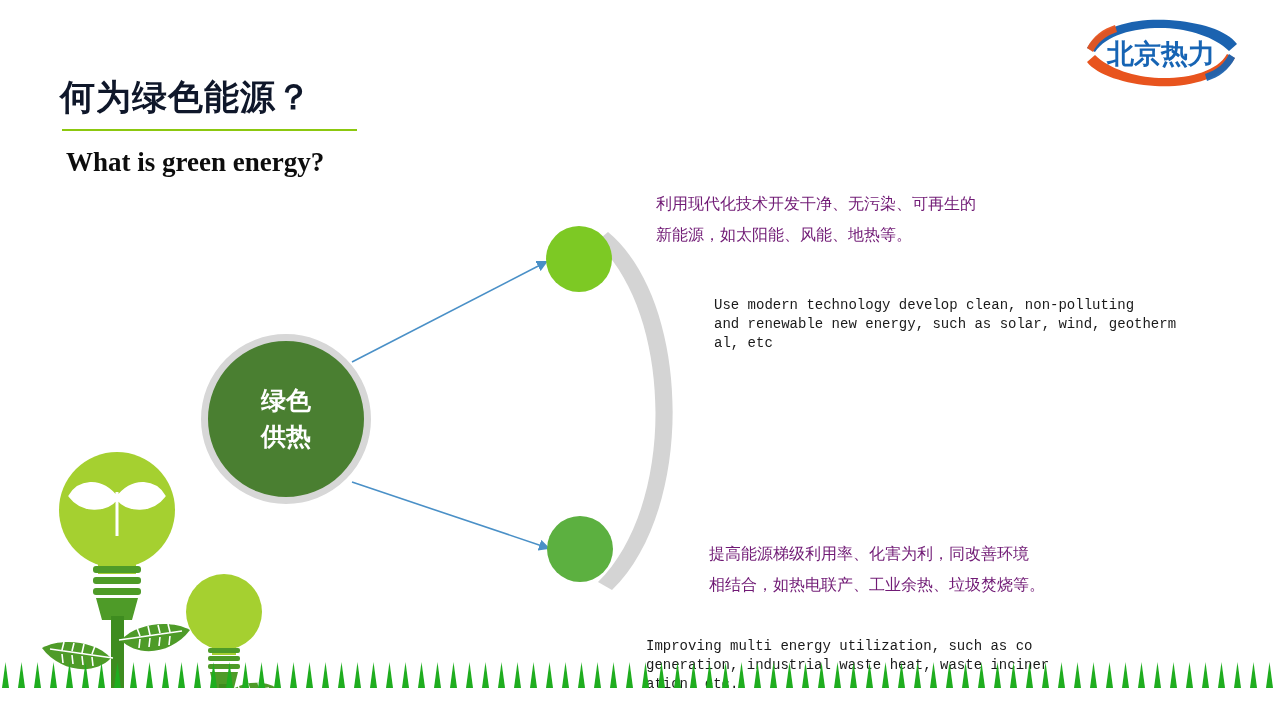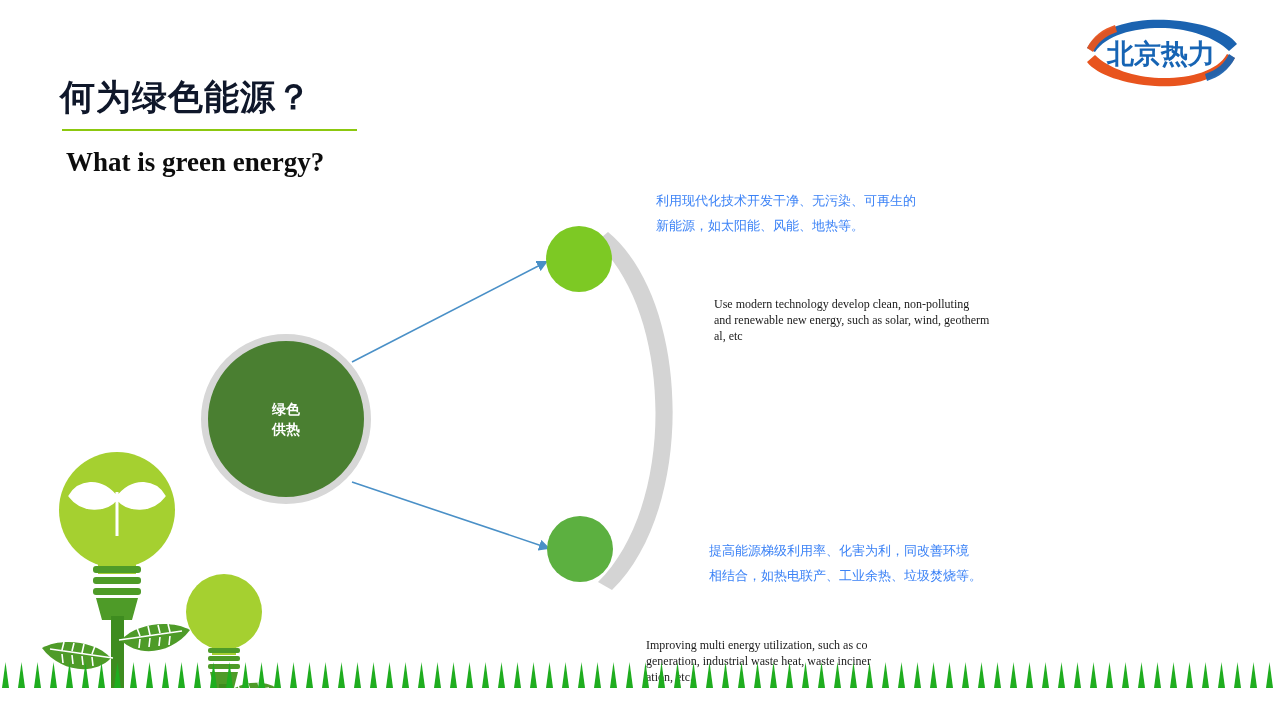--- a/index.html
+++ b/index.html
@@ -65,21 +65,21 @@
     height: 170px;
     box-sizing: border-box;
     border-radius: 50%;
     background: #4A7F31;
     border: 7px solid #D7D7D7;
     display: flex;
     flex-direction: column;
     align-items: center;
     justify-content: center;
     color: #ffffff;
-    font-size: 14px;
+    font-size: 25px;
     font-weight: bold;
     line-height: 1.45;
     font-family: "DejaVu Sans", "Liberation Sans", sans-serif;
   }
   .node {
     position: absolute;
     border-radius: 50%;
   }
   .node-top {
     left: 546px;
@@ -107,32 +107,32 @@
     left: 0;
     top: 0;
     width: 1280px;
     height: 720px;
     pointer-events: none;
   }
 
   
   .txt-cn {
     position: absolute;
-    color: #3b82f6;
-    font-size: 13px;
+    color: #701a75;
+    font-size: 16px;
     line-height: 1.95;
     font-family: "DejaVu Sans", "Liberation Sans", sans-serif;
     white-space: pre-line;
   }
   .txt-en {
     position: absolute;
     color: #1a1a1a;
-    font-size: 12px;
+    font-size: 14px;
     line-height: 1.35;
-    font-family: Liberation Serif, serif;
+    font-family: Liberation Mono, monospace;
     white-space: pre-line;
   }
   #cn-top   { left: 656px; top: 188px; width: 470px; }
   #en-top   { left: 714px; top: 296px; width: 566px; }
   #cn-bottom{ left: 709px; top: 490px; width: 480px; margin-top: 48px; }
   #en-bottom{ left: 646px; top: 596px; width: 520px; margin-top: 41px; }
 
   
   .plants {
     position: absolute;

